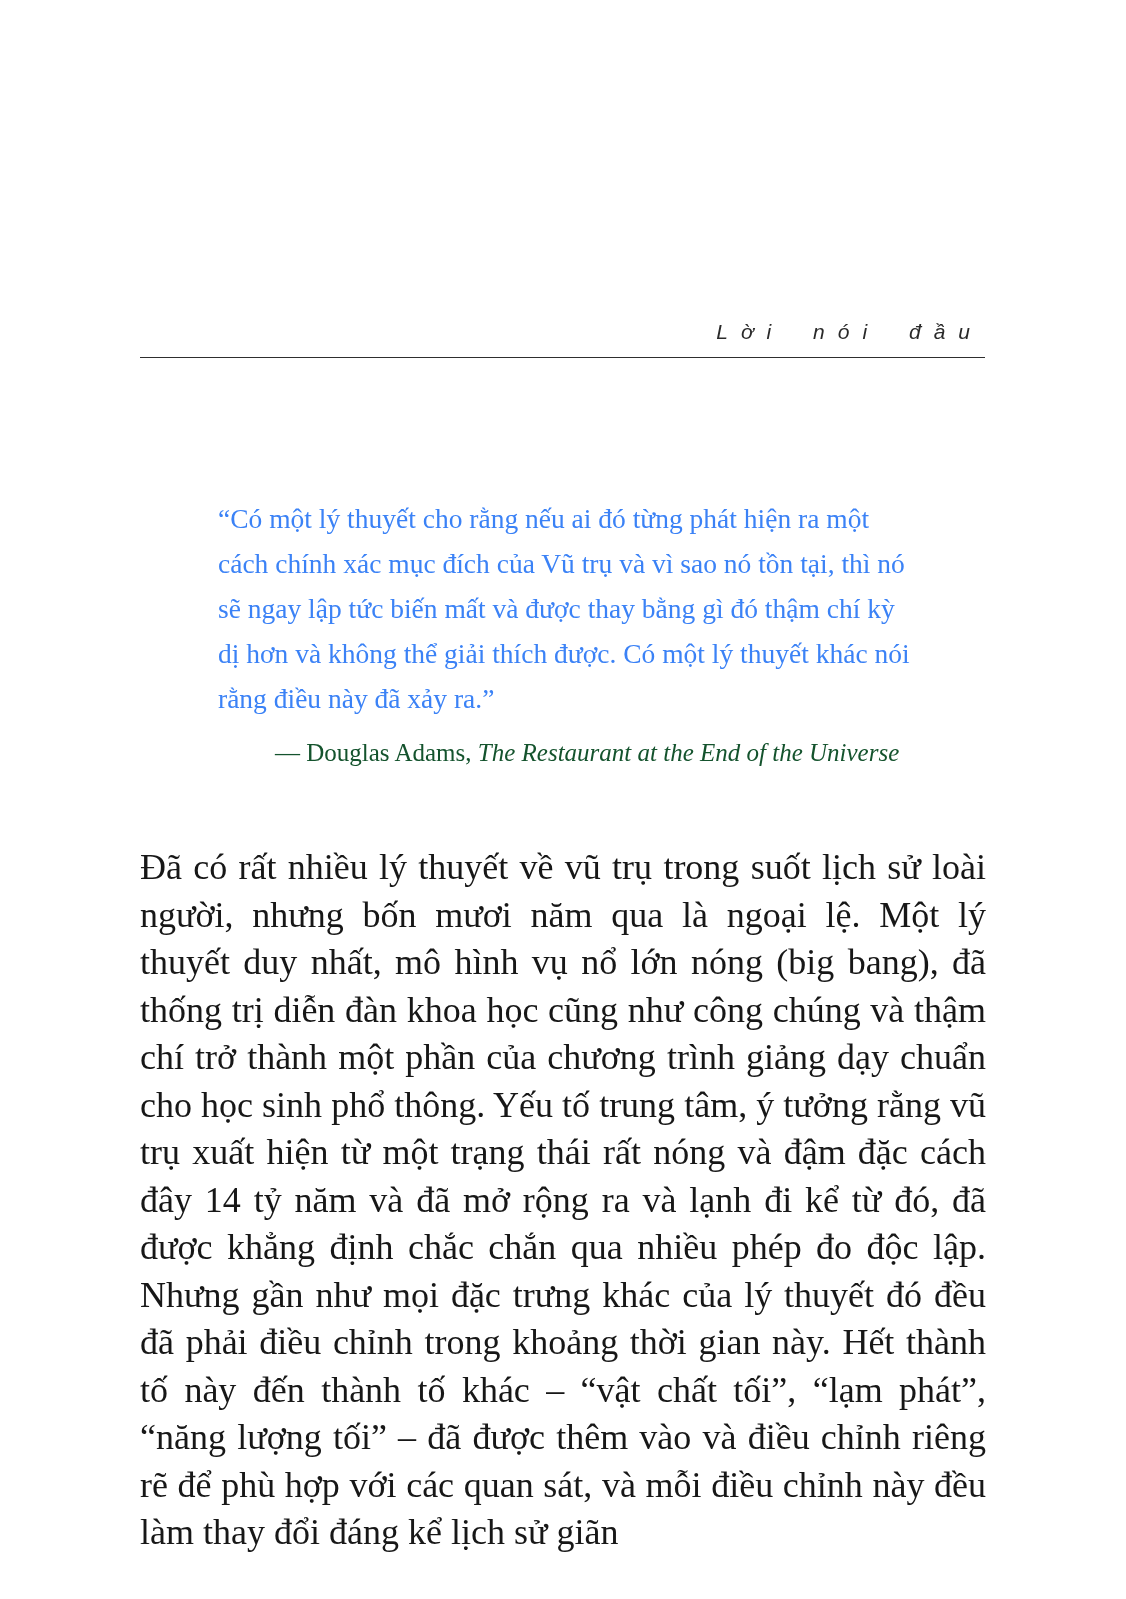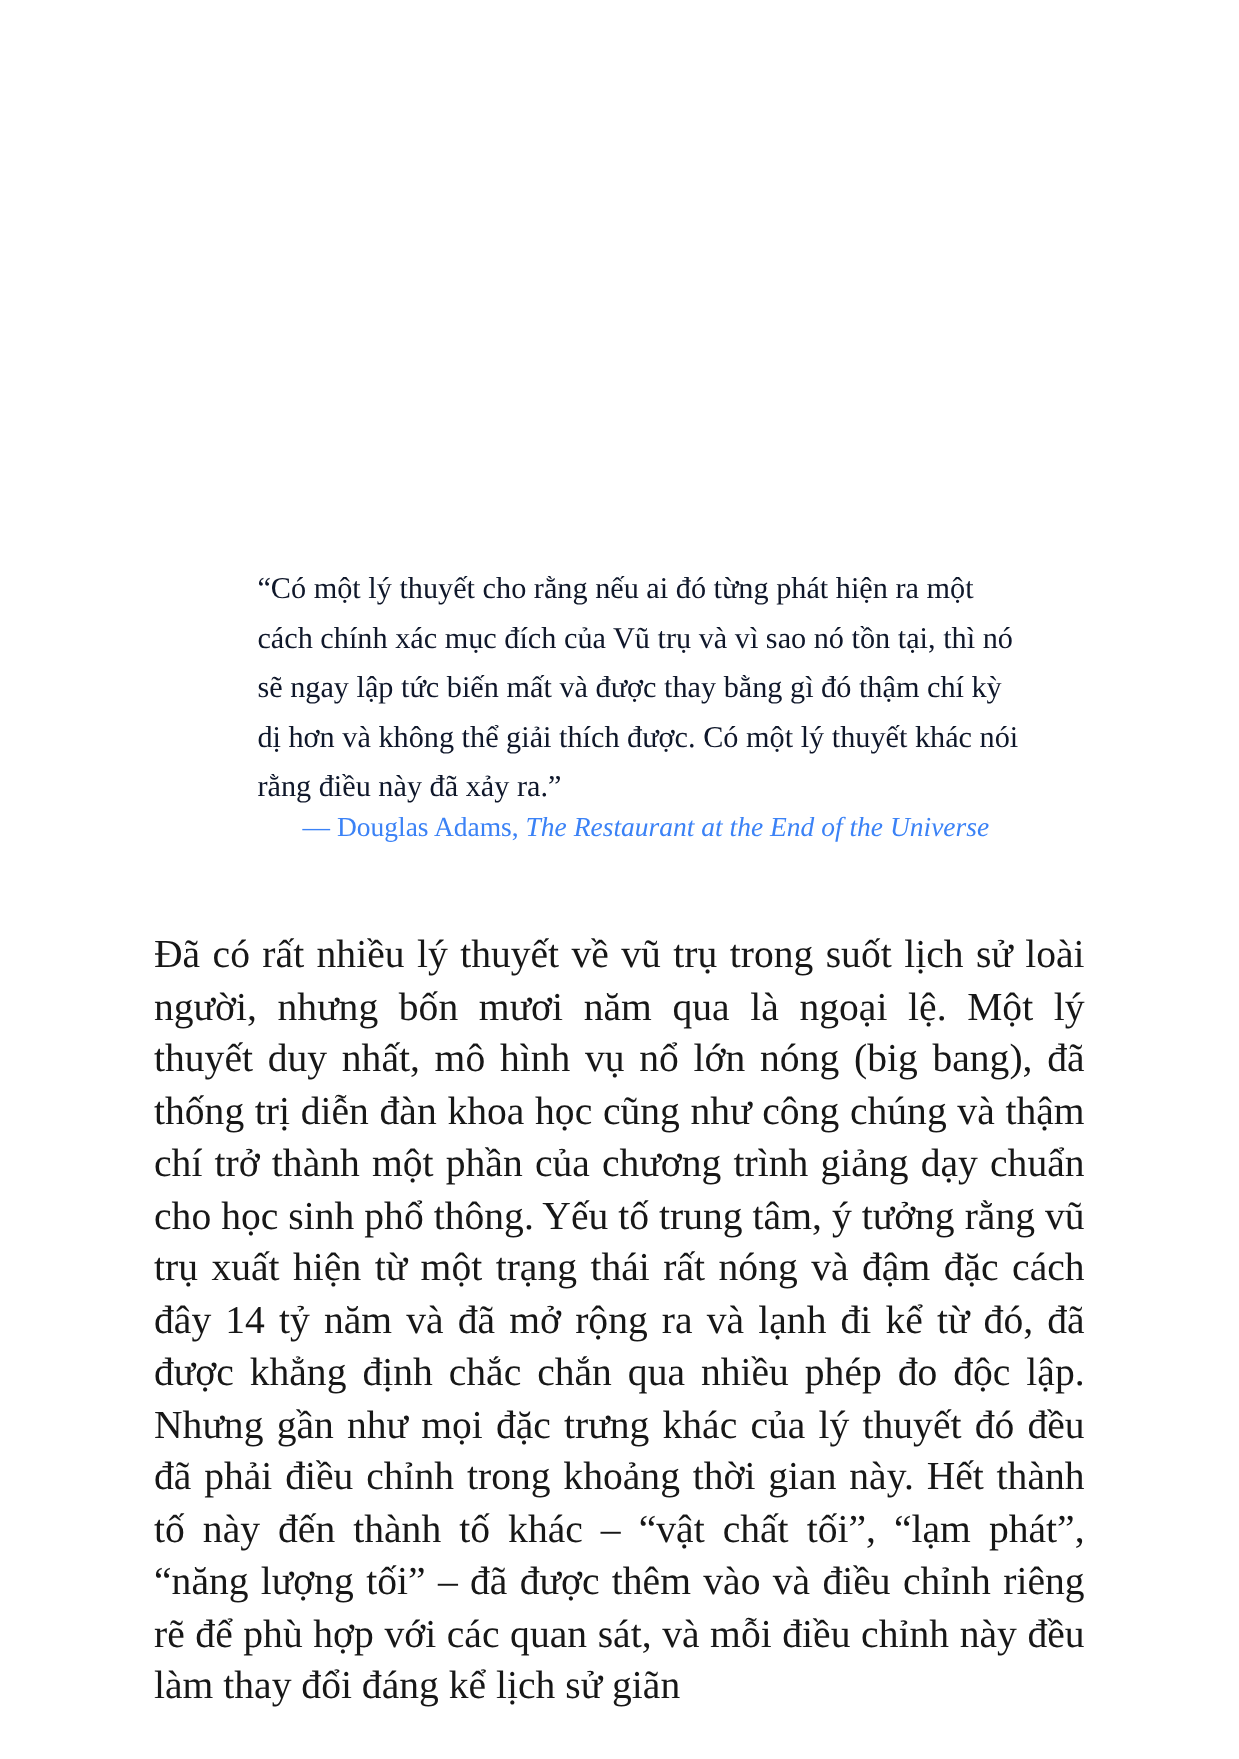--- a/index.html
+++ b/index.html
@@ -43,35 +43,35 @@
     margin-top: 13px;
     border: 0;
     border-bottom: 1.6px solid #2e2e2e;
     height: 0;
   }
   .quote {
     position: absolute;
     top: 496px;
     left: 218px;
     width: 692px;
-    margin: 16px;
+    margin: 0;
     font-size: 27.5px;
     line-height: 45px;
     text-align: left;
-    color: #0f172a;
+    color: #3b82f6;
   }
   .attribution {
     position: absolute;
     top: 736px;
     left: 275px;
     width: 700px;
     margin: 0;
     font-size: 25px;
     line-height: 34px;
-    color: #3b82f6;
+    color: #14532d;
   }
   .attribution em {
     font-style: italic;
   }
   .body-text {
     position: absolute;
     top: 844px;
     left: 140px;
     width: 846px;
     margin: 0;
@@ -79,20 +79,24 @@
     line-height: 47.5px;
     text-align: justify;
     color: #171717;
   }
 </style>
 </head>
 <body>
 
 <div class="page">
 
+  <header class="page-header">
+    <span class="running-head">Lời nói đầu</span>
+    <div class="header-rule"></div>
+  </header>
 
   <blockquote class="quote">“Có một lý thuyết cho rằng nếu ai đó từng phát hiện ra một cách chính xác mục đích của Vũ trụ và vì sao nó tồn tại, thì nó sẽ ngay lập tức biến mất và được thay bằng gì đó thậm chí kỳ dị hơn và không thể giải thích được. Có một lý thuyết khác nói rằng điều này đã xảy ra.”</blockquote>
 
   <p class="attribution"><span>— Douglas Adams, </span><em>The Restaurant at the End of the Universe</em></p>
 
   <p class="body-text">Đã có rất nhiều lý thuyết về vũ trụ trong suốt lịch sử loài người, nhưng bốn mươi năm qua là ngoại lệ. Một lý thuyết duy nhất, mô hình vụ nổ lớn nóng (big bang), đã thống trị diễn đàn khoa học cũng như công chúng và thậm chí trở thành một phần của chương trình giảng dạy chuẩn cho học sinh phổ thông. Yếu tố trung tâm, ý tưởng rằng vũ trụ xuất hiện từ một trạng thái rất nóng và đậm đặc cách đây 14 tỷ năm và đã mở rộng ra và lạnh đi kể từ đó, đã được khẳng định chắc chắn qua nhiều phép đo độc lập. Nhưng gần như mọi đặc trưng khác của lý thuyết đó đều đã phải điều chỉnh trong khoảng thời gian này. Hết thành tố này đến thành tố khác – “vật chất tối”, “lạm phát”, “năng lượng tối” – đã được thêm vào và điều chỉnh riêng rẽ để phù hợp với các quan sát, và mỗi điều chỉnh này đều làm thay đổi đáng kể lịch sử giãn</p>
 
 </div>
 
 </body></html>

